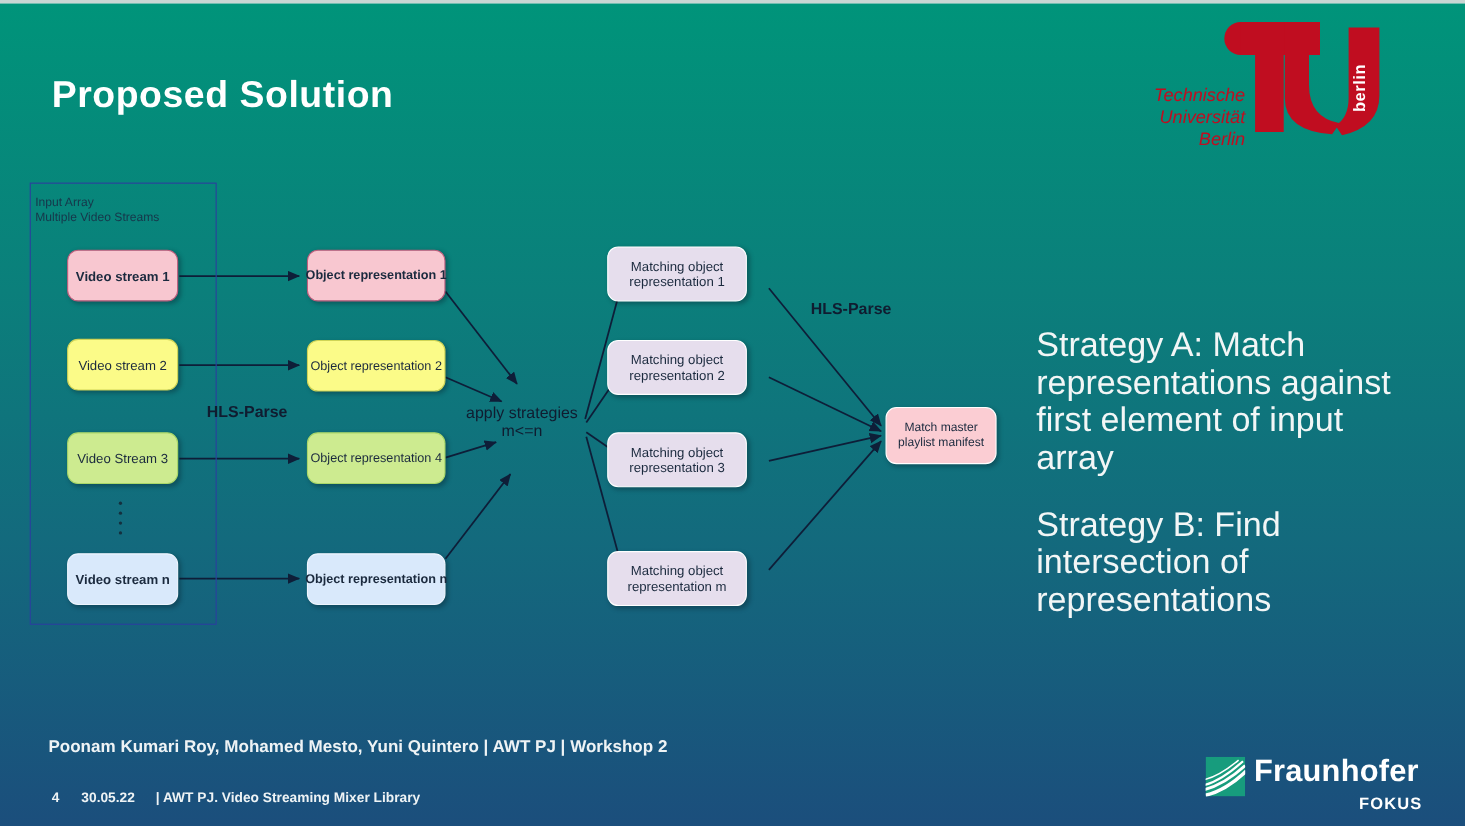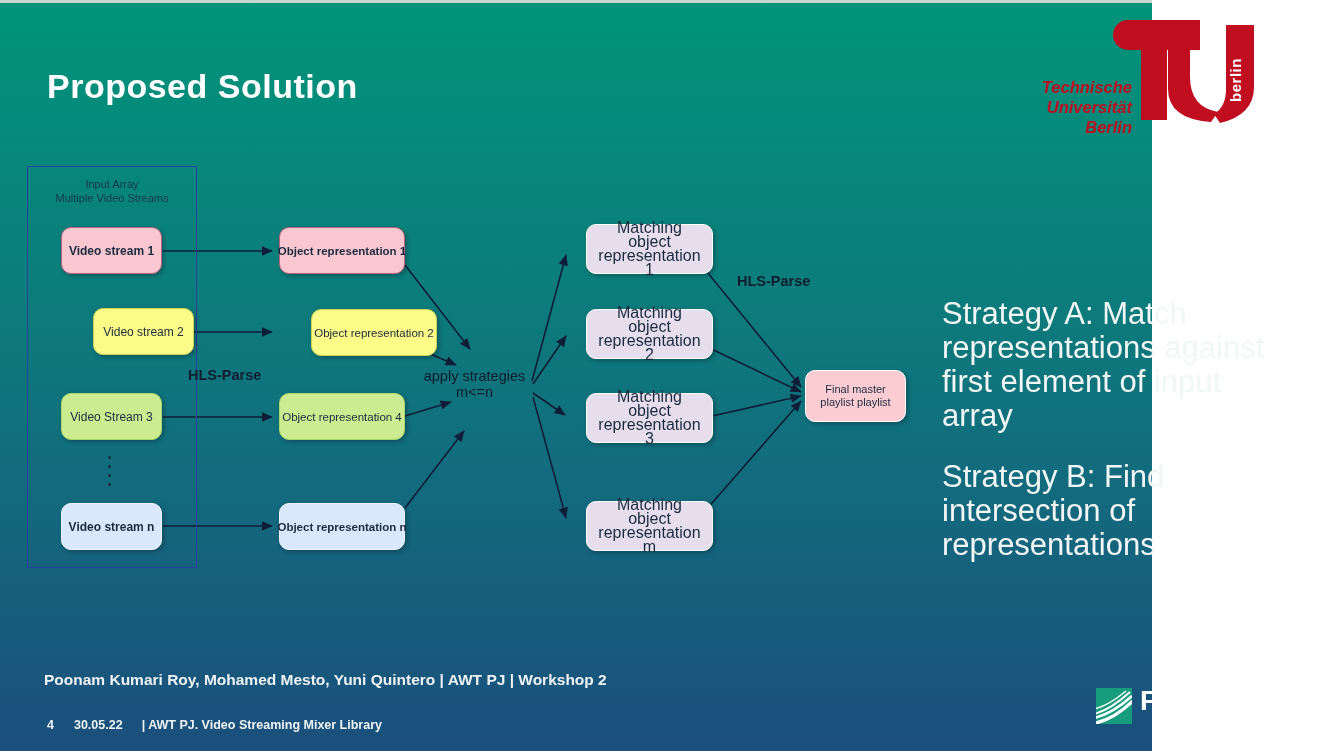--- a/index.html
+++ b/index.html
@@ -2,55 +2,55 @@
 <html><head>
 <meta charset="utf-8">
 <style>
   * { margin:0; padding:0; box-sizing:border-box; }
   html,body { width:1332px; height:751px; }
   body {
     font-family:"Liberation Sans", sans-serif;
     overflow:hidden;
   }
   .slide {
-    position:relative; width:1152px; height:751px;
+    position:relative; width:1332px; height:751px;
     background:linear-gradient(180deg,#00947a 0%,#0b7f7b 35%,#136a7d 65%,#1b4e7c 100%);
     border-top:3px solid #c9d6d3;
   }
   .page-title {
     position:absolute; left:47px; top:64px;
     font-size:34px; font-weight:bold; color:#ffffff; letter-spacing:.5px;
   }
   
   .tu-wrap { position:absolute; left:995px; top:10px; width:310px; height:140px; }
   .tu-text {
     position:absolute; left:0; top:64px; width:137px; text-align:right;
-    color:#c00d20; font-weight:bold; font-style:italic; font-size:16.5px; line-height:20px;
+    color:#c00d20; font-weight:normal; font-style:italic; font-size:16.5px; line-height:20px;
   }
   .tu-mark { position:absolute; left:113px; top:4px; }
   
   .arrows { position:absolute; left:0; top:0; width:1332px; height:751px; }
   .input-group {
     position:absolute; left:27px; top:163px; width:170px; height:402px;
     border:1.5px solid #2b3f9e;
   }
   .input-group-label {
-    position:absolute; left:32px; top:174px; width:160px; text-align:center;
+    position:absolute; left:32px; top:174px; width:160px; 
     font-size:11px; line-height:14px; color:#17364a;
   }
   .node {
     position:absolute; display:flex; flex-direction:column; align-items:center; justify-content:center;
     text-align:center; border-radius:10px; border:1.5px solid transparent;
     font-size:12px; color:#1b2a3e; box-shadow:2px 2px 4px rgba(8,28,40,.35);
   }
   .vs { left:61px; width:101px; height:47px; white-space:nowrap; }
   .or { left:279px; width:126px; height:47px; font-size:11.5px; white-space:nowrap; }
-  .mo { left:586px; width:127px; height:50px; font-size:16px; line-height:14px; padding:0 10px; }
+  .mo { left:552px; width:127px; height:50px; font-size:12px; line-height:14px; padding:0 10px; }
   .fill-pink   { background:#f8c7d0; border-color:#bf5f7e;font-weight:bold; }
-  .fill-yellow { background:#fbfb88; border-color:#cfd456;margin-left:32px; }
+  .fill-yellow { background:#fbfb88; border-color:#cfd456; }
   .fill-green  { background:#cdeb90; border-color:#a9d869; }
   .fill-blue   { background:#d9e9fb; border-color:#eef5fe;font-weight:bold; }
   .fill-lav    { background:#e6deed; border-color:#ffffff; }
   .final-node {
     left:805px; top:367px; width:101px; height:52px;
     background:#fbcdd3; border-color:#ffffff; font-size:11px; line-height:13.5px; padding:0 6px;
   }
   .diagram-label {
     position:absolute; font-weight:bold; color:#101c30; font-size:14.5px;
   }
@@ -159,21 +159,21 @@
     <div>m&lt;=n</div>
   </div>
 
   <div class="node mo fill-lav" style="top:221px">Matching object representation 1</div>
   <div class="node mo fill-lav" style="top:306px">Matching object representation 2</div>
   <div class="node mo fill-lav" style="top:390px">Matching object representation 3</div>
   <div class="node mo fill-lav" style="top:498px">Matching object representation m</div>
 
   <div class="diagram-label" style="left:737px; top:270px;">HLS-Parse</div>
 
-  <div class="node final-node">Final master playlist playlist</div>
+  <div class="node final-node">Match master playlist manifest</div>
 
   <div class="strategies">
     <div class="strategy-a">Strategy A: Match representations against first element of input array</div>
     <div class="strategy-b">Strategy B: Find intersection of representations</div>
   </div>
 
   <div class="footer-line1">Poonam Kumari Roy, Mohamed Mesto, Yuni Quintero | AWT PJ | Workshop 2</div>
   <div class="footer-line2">
     <span class="page">4</span>
     <span class="date">30.05.22</span>

